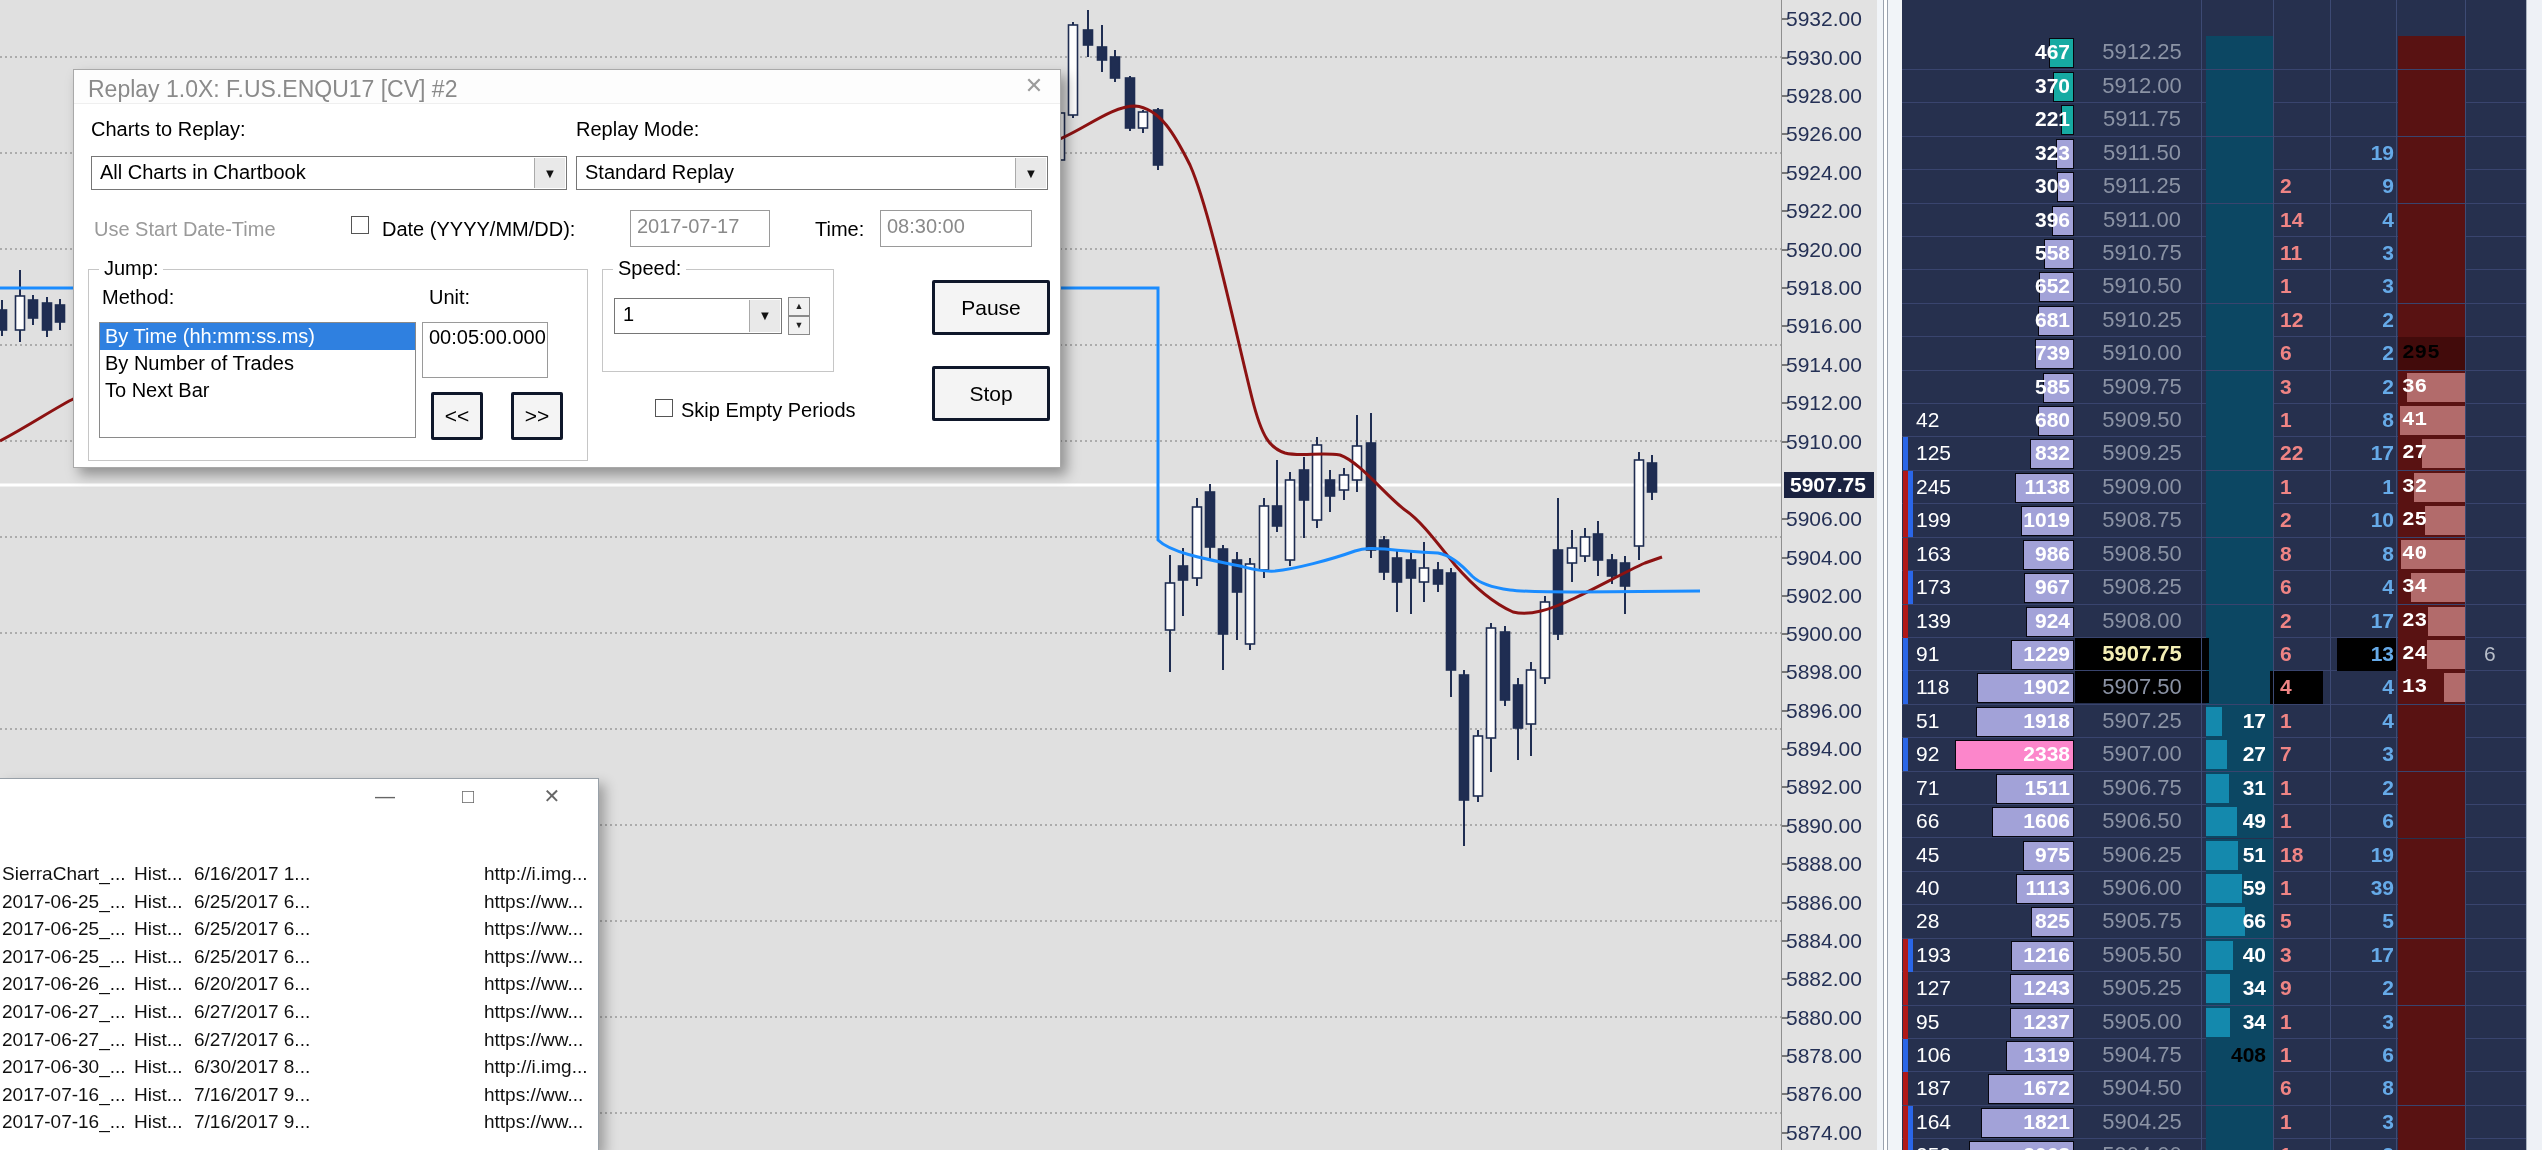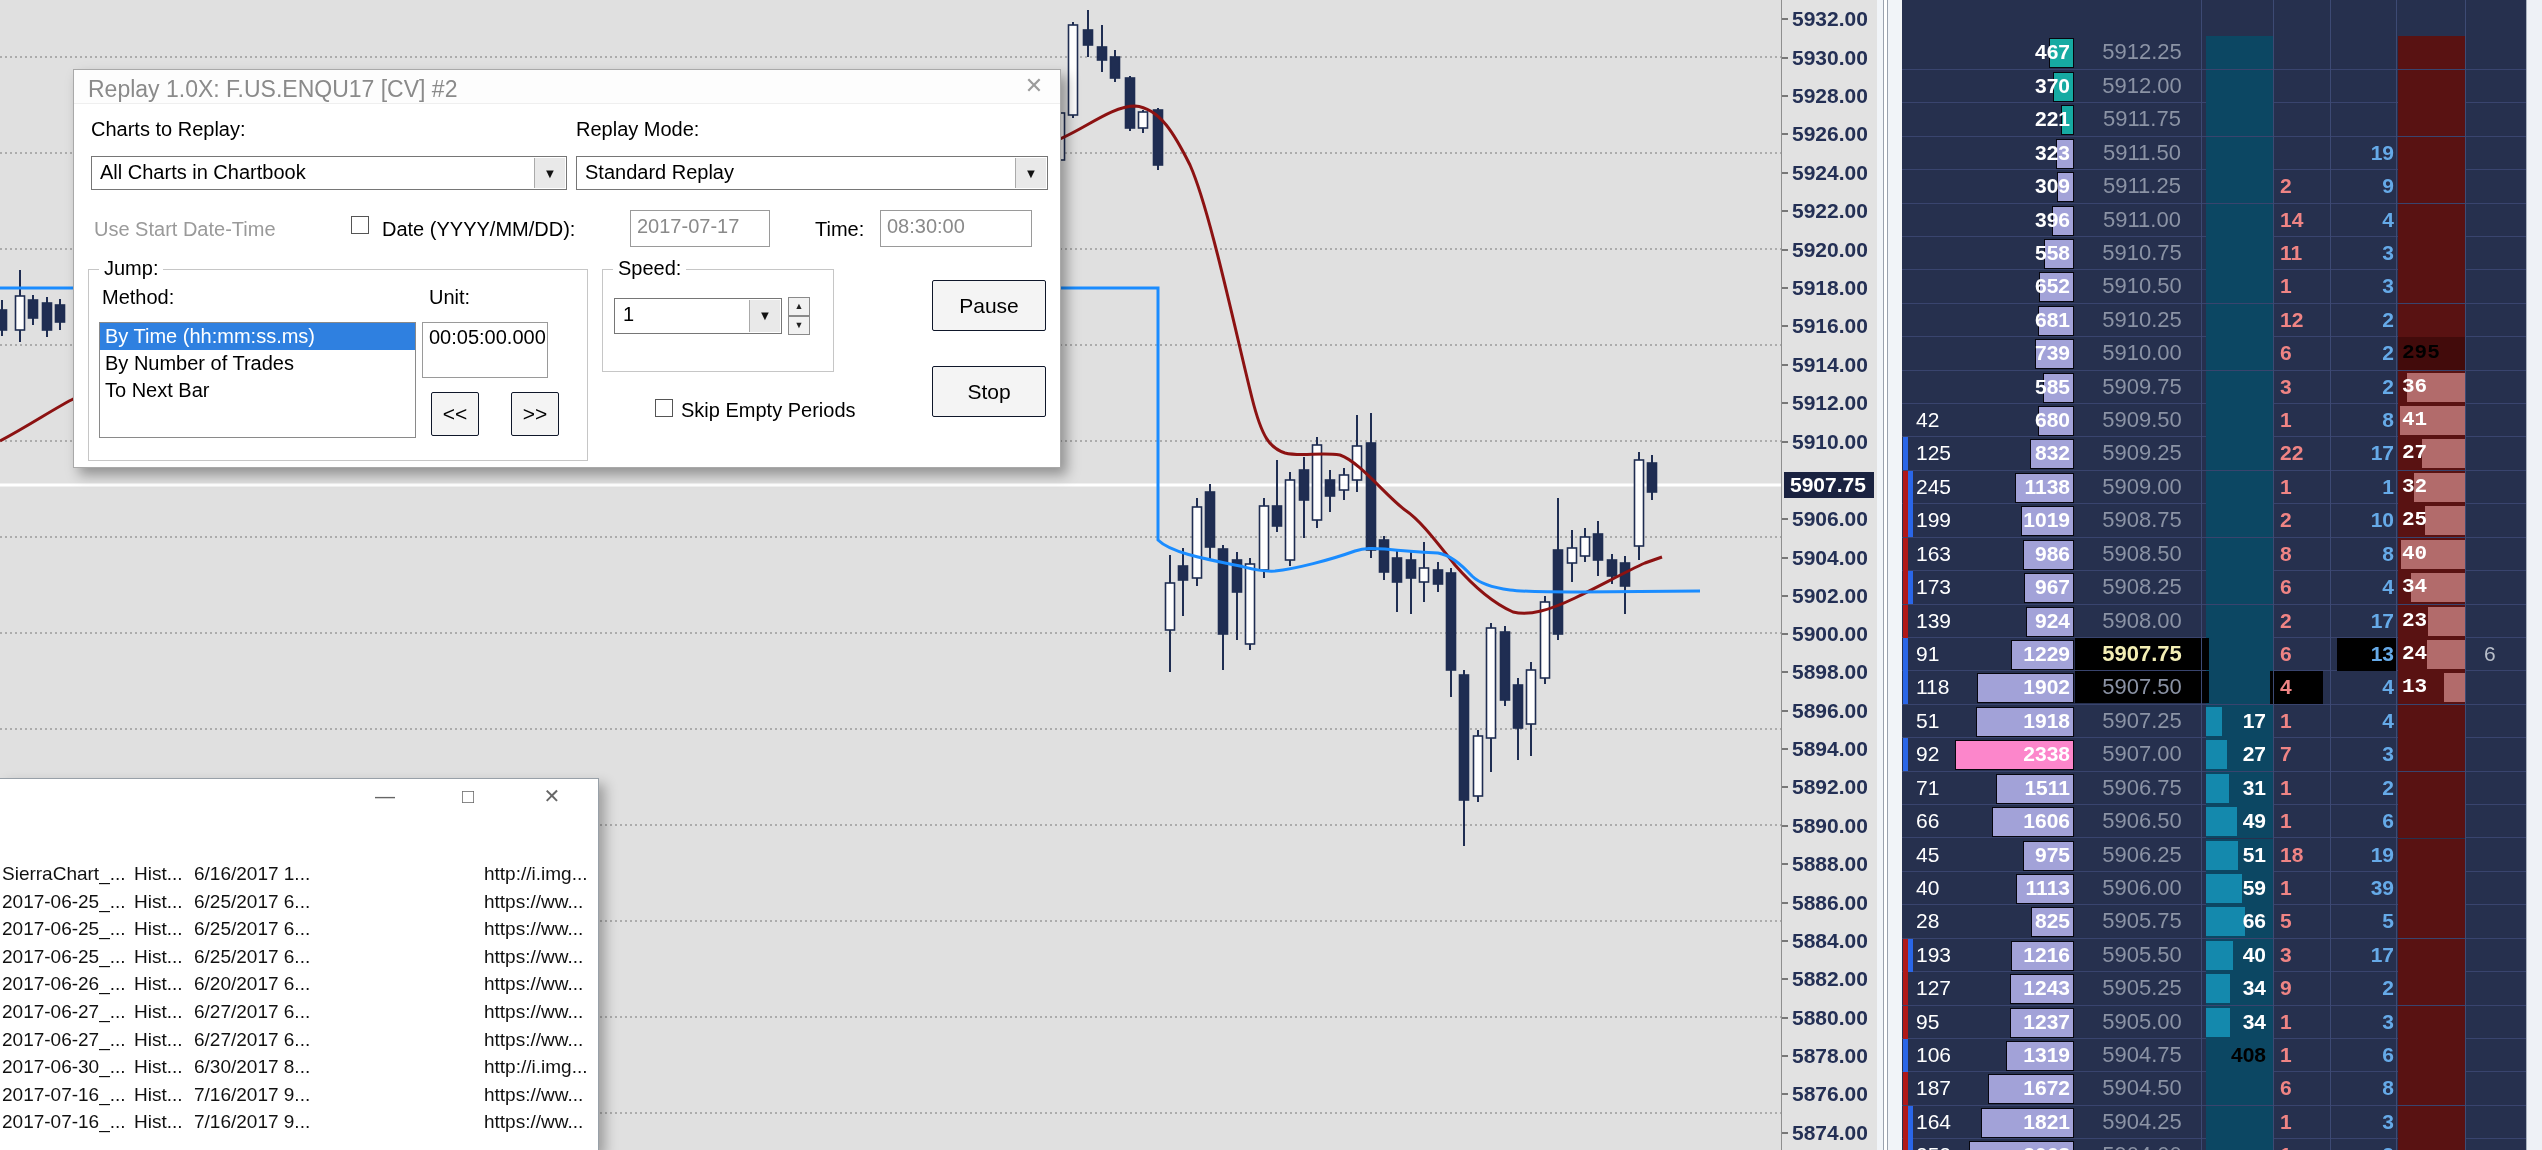--- a/index.html
+++ b/index.html
@@ -5,21 +5,21 @@
   html,body{margin:0;padding:0;background:#cfd3da;font-family:"Liberation Sans",sans-serif;}
   .screen{position:relative;width:2542px;height:1150px;overflow:hidden;background:#e0e0e0;}
   .abs{position:absolute;}
 
   
   #chart-layer{left:0;top:0;width:1781px;height:1150px;background:#e0e0e0;}
   #chart-svg{position:absolute;left:0;top:0;}
 
   
   #axis{left:1781px;top:0;width:96px;height:1150px;background:#e2e2e2;border-left:1px solid #8f8f8f;}
-  .axis-label{position:absolute;left:10px;width:84px;font-size:21px;font-weight:bold;color:#243055;white-space:nowrap;}
+  .axis-label{position:absolute;left:4px;width:84px;font-size:21px;font-weight:normal;color:#243055;white-space:nowrap;}
   .axis-tick{position:absolute;left:0;width:6px;height:2px;background:#777;}
   #axis-highlight{position:absolute;left:2px;width:90px;height:26px;background:#1a2240;color:#ffffff;
     font-size:21px;font-weight:bold;line-height:26px;padding-left:6px;box-sizing:border-box;}
 
   
   #axis-gap{left:1877px;top:0;width:25px;height:1150px;background:#f1f4f8;}
   #axis-gap .dline{position:absolute;left:6px;top:0;width:3px;height:1150px;border-left:1px solid #9aa2ae;border-right:1px solid #9aa2ae;background:#fff;}
   #dom-scroll{left:2526px;top:0;width:16px;height:1150px;background:#eef1f6;border-left:1px solid #aab2bf;}
 
   
@@ -51,21 +51,21 @@
   #replay-title .t{position:absolute;left:14px;top:6px;color:#8a8a8a;font-size:23px;}
   #replay-close{position:absolute;right:12px;top:2px;width:28px;height:28px;color:#9b9b9b;font-size:22px;text-align:center;line-height:28px;}
   .dlg-label{position:absolute;white-space:nowrap;}
   .combo{position:absolute;height:34px;background:#fff;border:1px solid #767676;box-sizing:border-box;}
   .combo .val{position:absolute;left:8px;top:4px;font-size:20px;}
   .combo .btn{position:absolute;right:1px;top:1px;bottom:1px;width:30px;background:#e9e9e9;border-left:1px solid #aaa;text-align:center;color:#111;font-size:13px;line-height:31px;}
   .field{position:absolute;background:#fff;border:1px solid #9a9a9a;box-sizing:border-box;font-size:20px;padding:4px 6px;color:#8a8a8a;}
   .checkbox{position:absolute;width:18px;height:18px;background:#fff;border:1px solid #555;box-sizing:border-box;}
   .groupbox{position:absolute;border:1px solid #c6c6c6;}
   .groupbox .cap{position:absolute;left:10px;top:-13px;background:#fff;padding:0 5px;font-size:20px;}
-  .win-btn{position:absolute;background:#f4f4f4;border:1px solid #0f172a;border-radius:2px;text-align:center;font-size:21px;color:#000;}
+  .win-btn{position:absolute;background:#f4f4f4;border:3px solid #0f172a;border-radius:2px;text-align:center;font-size:21px;color:#000;}
   #method-list{position:absolute;left:25px;top:252px;width:315px;height:114px;background:#fff;border:1px solid #8a8a8a;overflow:hidden;}
   .mitem{position:relative;height:27px;line-height:27px;padding-left:5px;font-size:20px;white-space:nowrap;}
   .mitem.sel{background:#2f80e0;color:#fff;}
   .spin{position:absolute;width:22px;height:19px;background:#f1f1f1;border:1px solid #8a8a8a;box-sizing:border-box;text-align:center;font-size:9px;line-height:17px;color:#222;}
 
   
   #dl-window{left:0px;top:778px;width:598px;height:372px;background:#ffffff;border:1px solid #98a0a8;border-left:none;
     box-shadow:6px 6px 12px rgba(0,0,0,0.3);z-index:20;}
   .dl-ctl{position:absolute;top:2px;width:30px;height:30px;text-align:center;line-height:30px;color:#666;font-size:20px;}
   .dl-cell{position:absolute;font-size:19px;color:#111;white-space:nowrap;}

